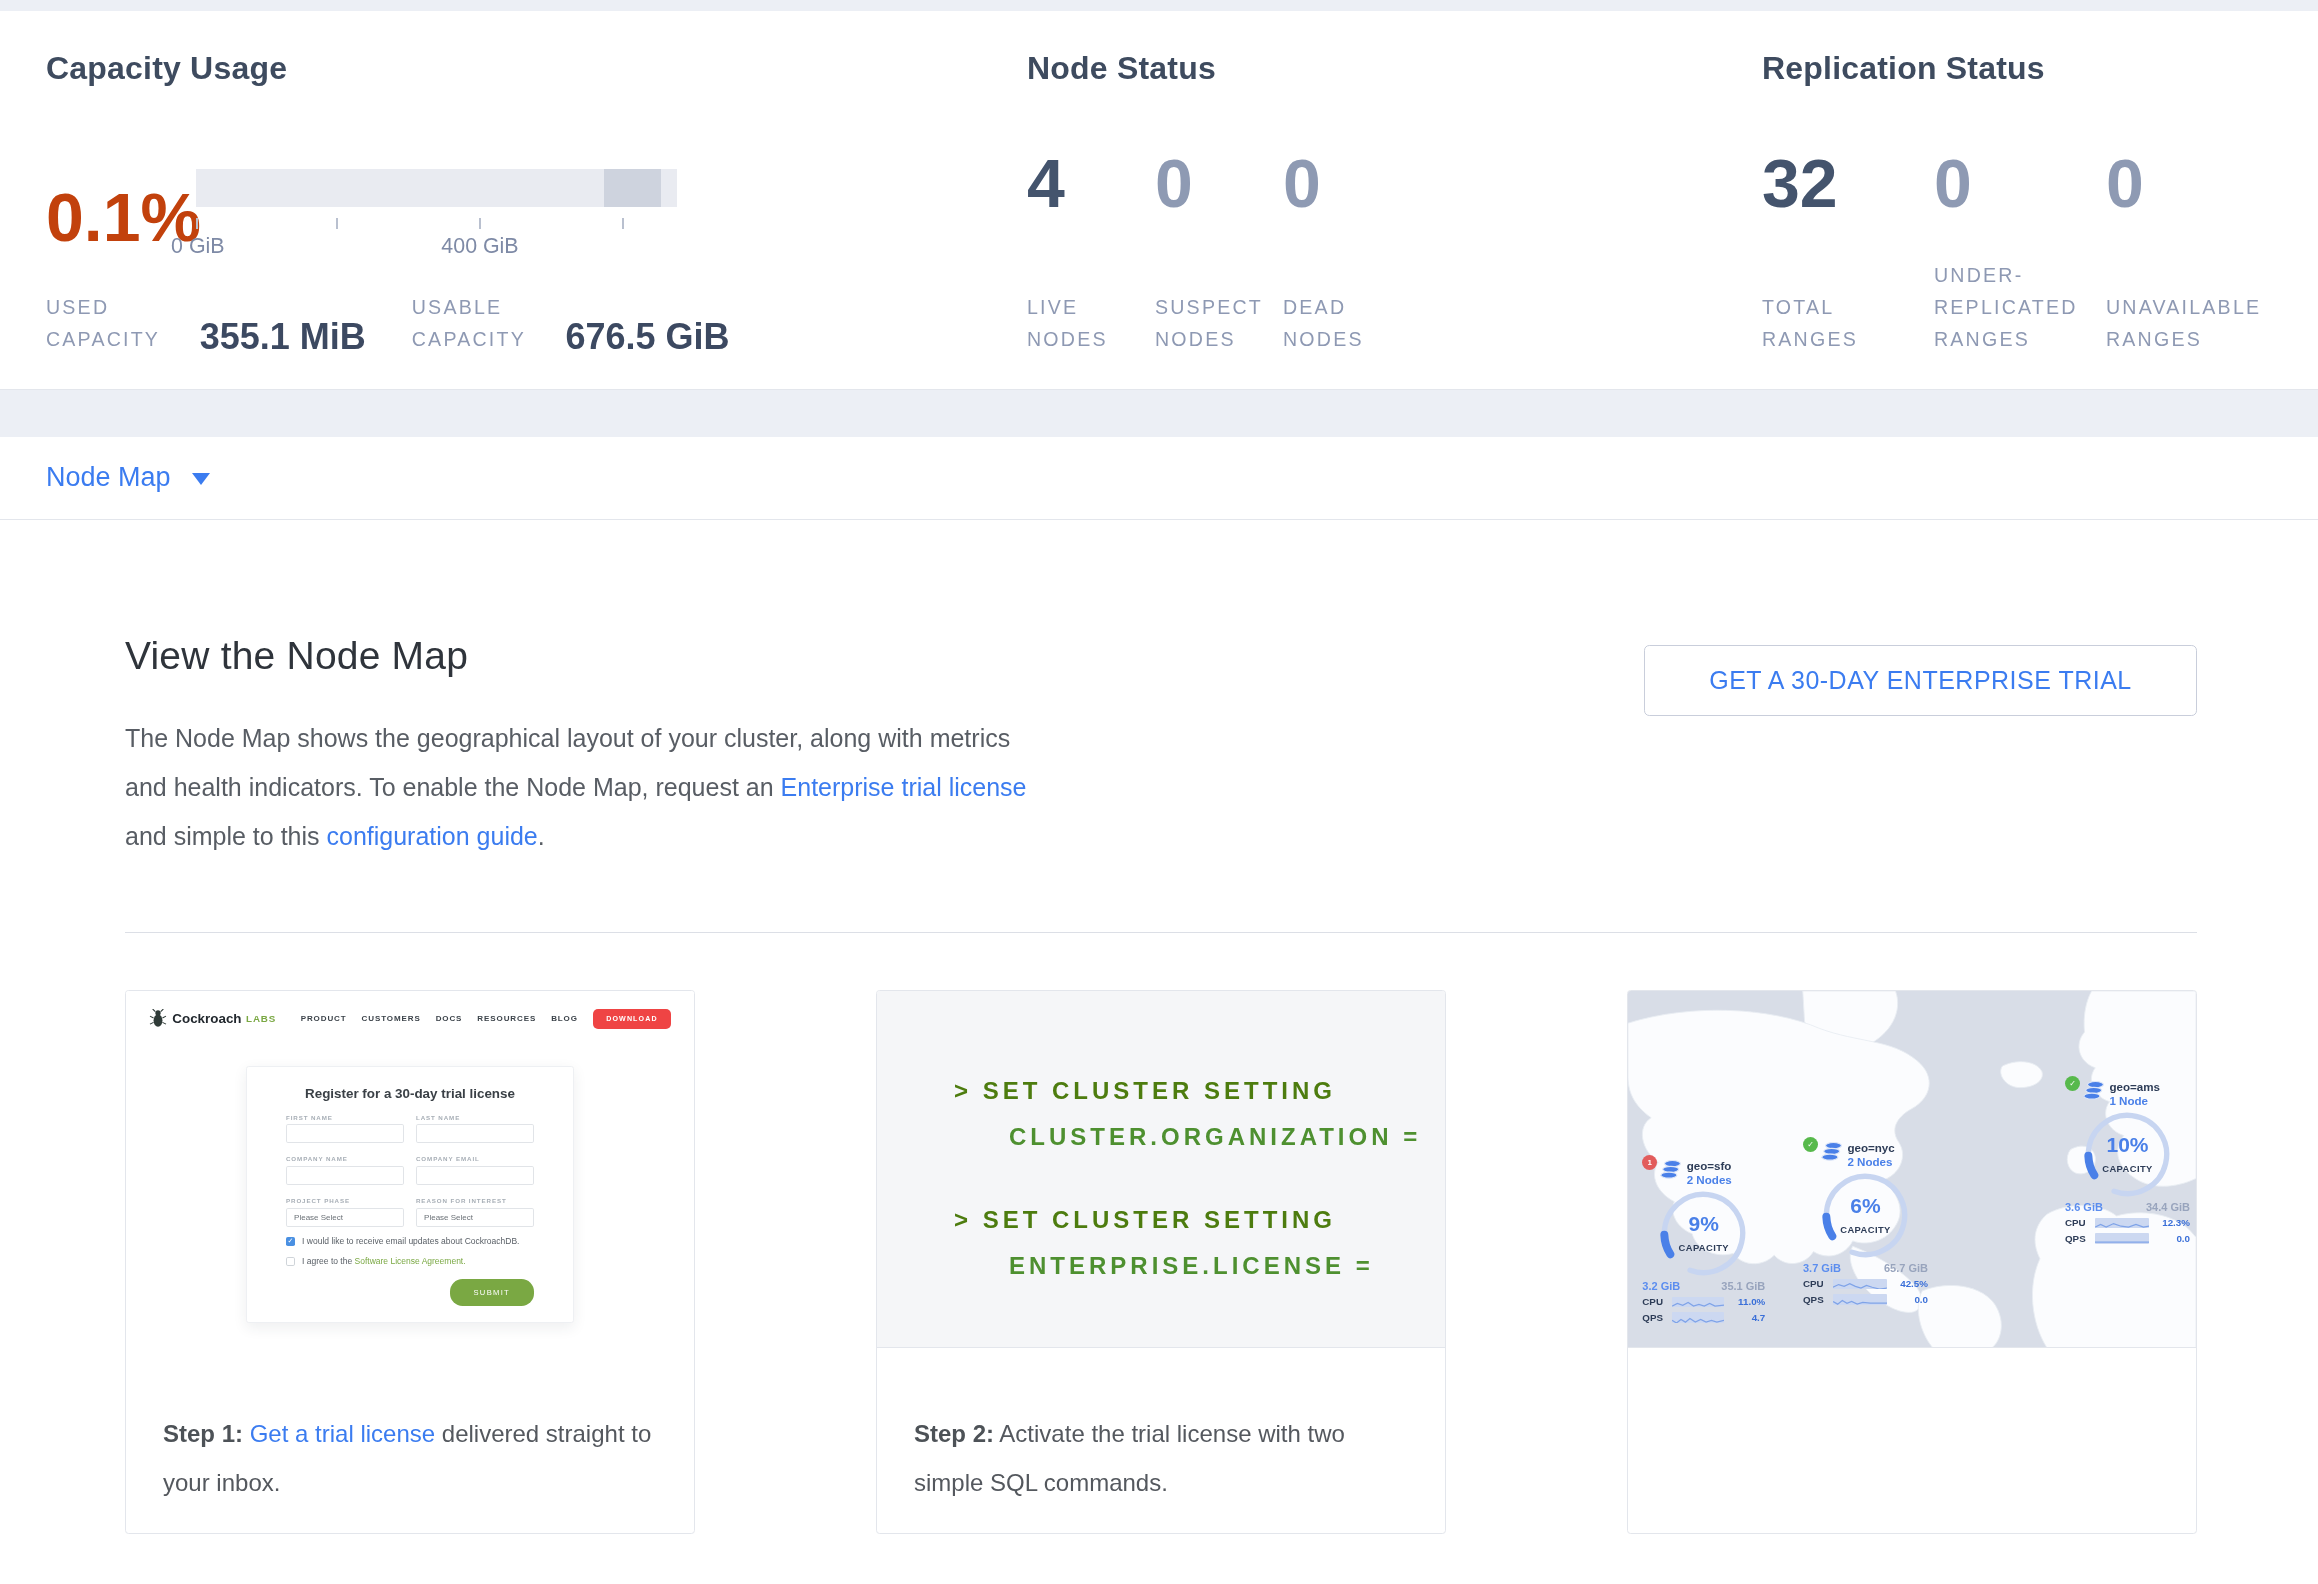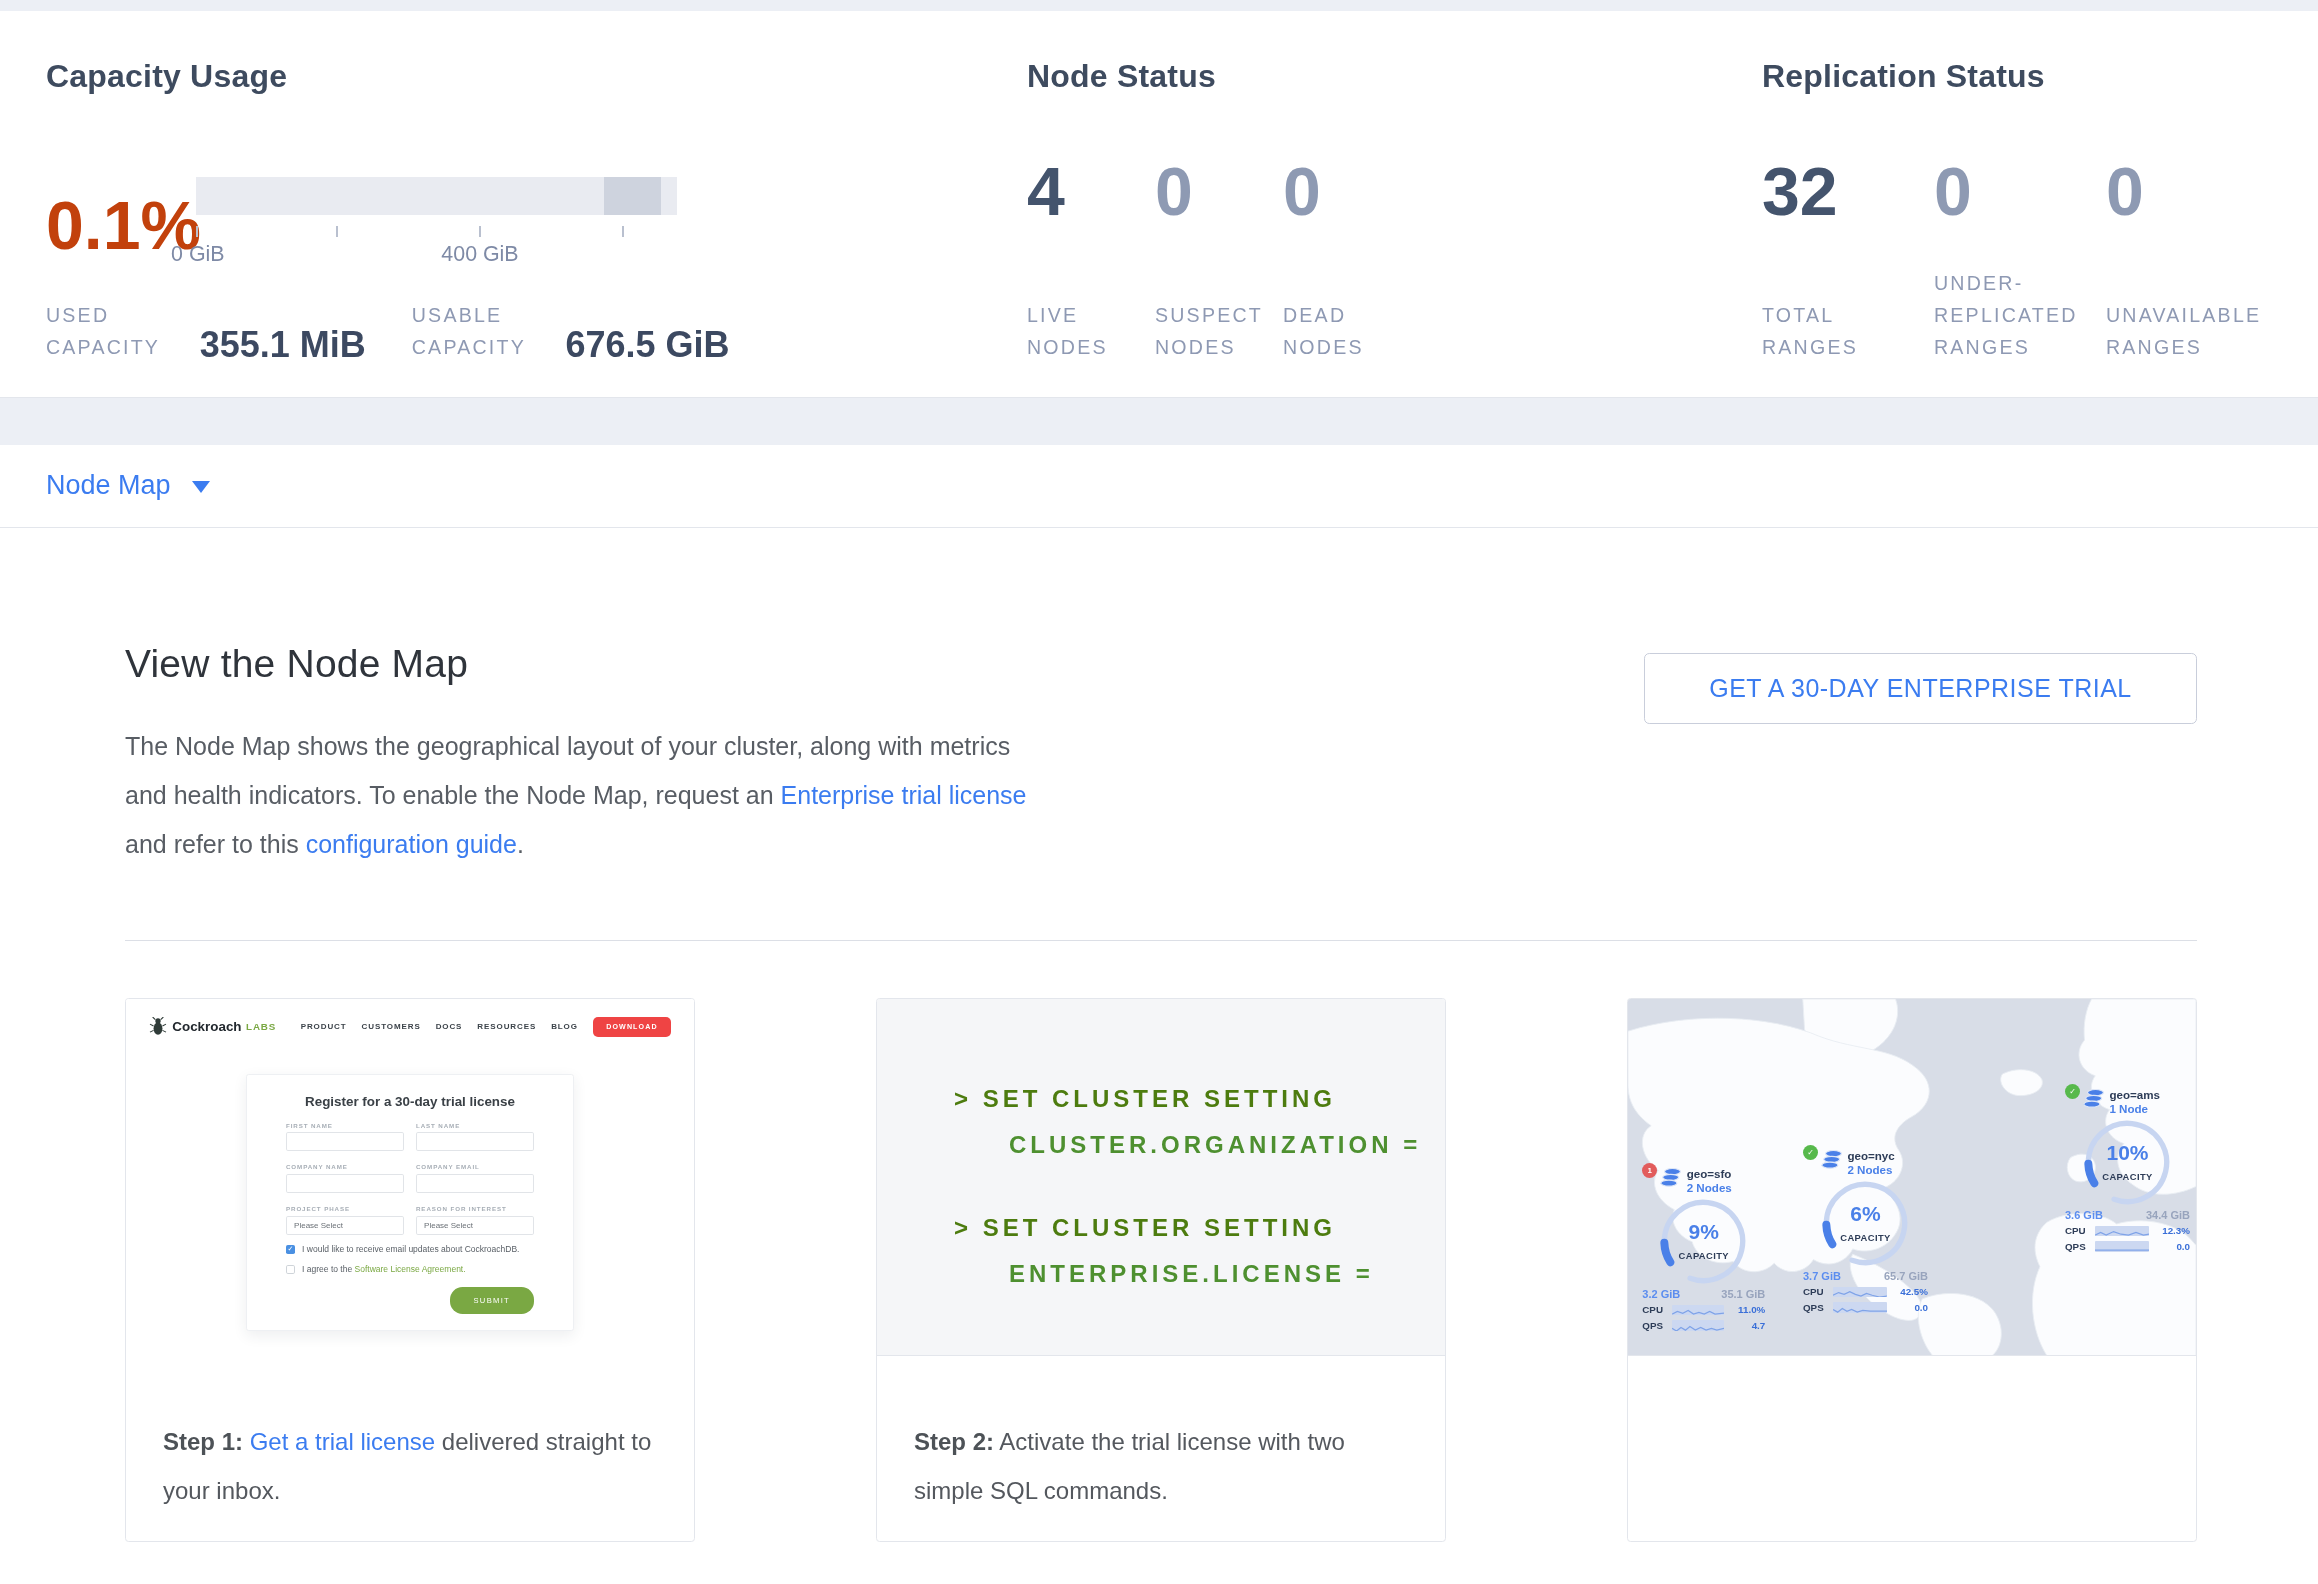--- a/index.html
+++ b/index.html
@@ -1,20 +1,20 @@
 <!DOCTYPE html>
 <html style="font-size:14.3px"><head>
 <meta charset="utf-8">
 <style>
   * { margin:0; padding:0; box-sizing:border-box; }
   html,body { width:2319px; height:1585px; background:#ffffff; font-family:"Liberation Sans","DejaVu Sans",sans-serif; }
   .topstrip { height:10.7px; background:#eceff5; }
 
   
-  .summary { background:#fff; height:379px; border-bottom:0.9px solid #e3e6ec; display:flex; padding:39px 0 34px 46px;margin-top:8px; }
+  .summary { background:#fff; height:379px; border-bottom:0.9px solid #e3e6ec; display:flex; padding:39px 0 34px 46px; }
   .sec-title { font-size:32px; font-weight:700; color:#3e4b5f; letter-spacing:0.2px; }
   .cap-col { width:981px; display:flex; flex-direction:column; }
   .cap-row { display:flex; align-items:flex-end; margin-top:61px; height:98px; }
   .cap-pct { font-size:68px; font-weight:700; color:#c2410c; line-height:57px; width:150px; }
   .cap-bar-wrap { position:relative; width:481px; height:98px; }
   .cap-bar { position:absolute; left:0; top:21.4px; width:481px; height:38px; background:#e9ebf1; }
   .cap-bar-dark { position:absolute; left:84.8%; top:0; width:11.8%; height:100%; background:#ced3de; }
   .tick { position:absolute; top:70px; width:1.8px; height:11.6px; background:#b9c0cf; }
   .tick-label { position:absolute; top:86px; font-size:21.4px; color:#7e8aa6; transform:translateX(-50%); white-space:nowrap; }
   .cap-stats { display:flex; align-items:flex-end; margin-top:auto; }
@@ -182,21 +182,21 @@
   <div class="nodemap-link">
     <span>Node Map</span>
     <span class="tri-down"></span>
   </div>
 </section>
 
 <section class="main">
   <div class="intro">
     <h1>View the Node Map</h1>
     <button class="trial-btn">GET A 30-DAY ENTERPRISE TRIAL</button>
-    <p><span>The Node Map shows the geographical layout of your cluster, along with metrics and health indicators. To enable the Node Map, request an </span><span class="seg-a">Enterprise trial license</span><span> and refer to this </span><span class="seg-a">configuration guide</span><span>.</span></p>
+    <p><span>The Node Map shows the geographical layout of your cluster, along with metrics and health indicators. To enable the Node Map, request an </span><span class="seg-a">Enterprise trial license</span><span> and simple to this </span><span class="seg-a">configuration guide</span><span>.</span></p>
   </div>
   <hr class="rule">
 
   <div class="cards">
 
     <div class="card c1">
       <div class="card-media">
         <div class="mini">
           <div class="mini-header">
             <div class="mini-logo">

